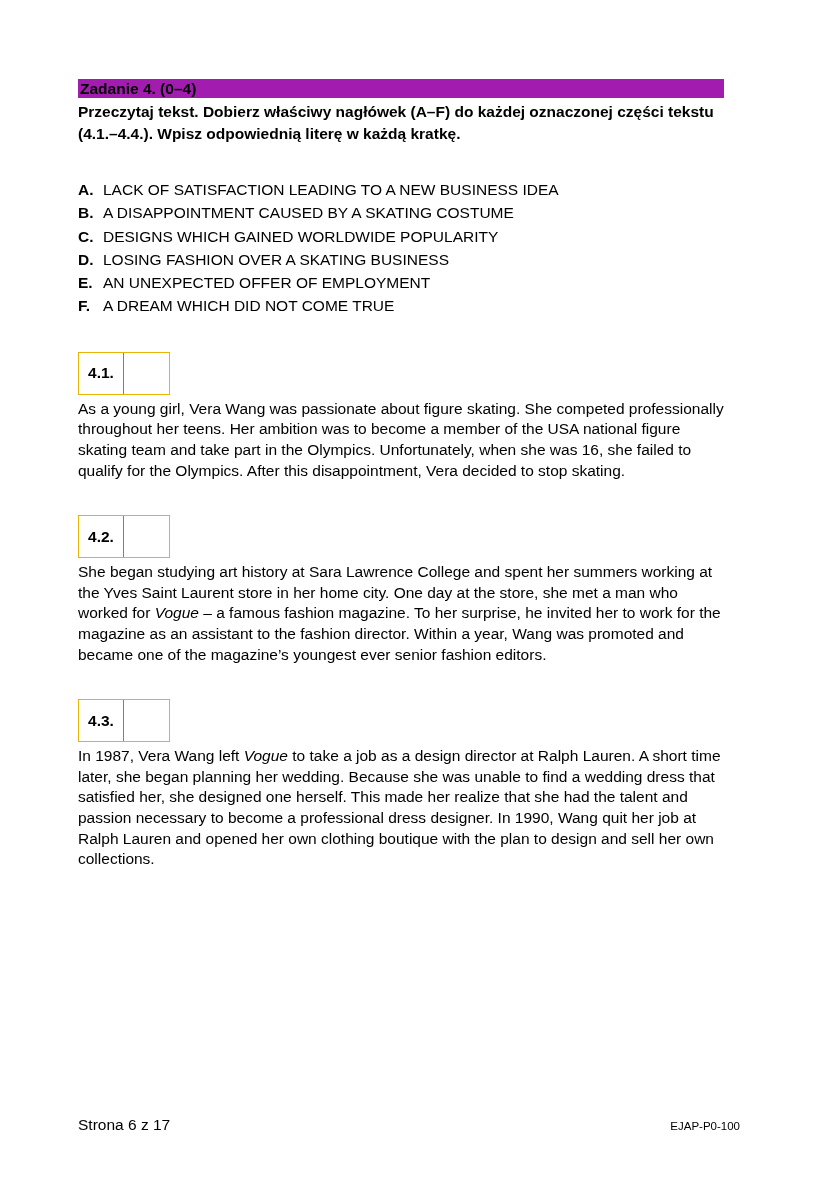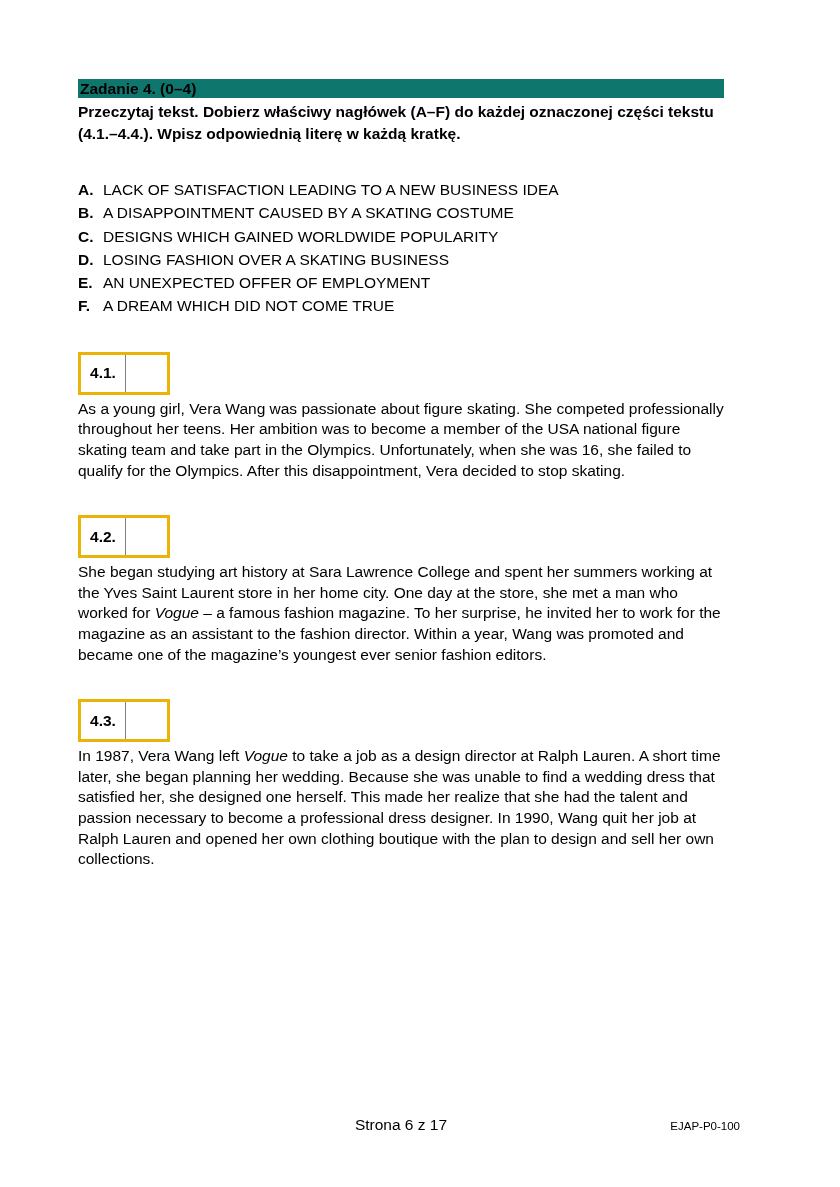--- a/index.html
+++ b/index.html
@@ -10,21 +10,21 @@
     font-family: "Liberation Sans", sans-serif;
     color: #000000;
     overflow: hidden;
   }
   .page { position: absolute; inset: 0; background: #ffffff; }
   .content {
     position: absolute;
     left: 78px; top: 79px; width: 646px;
   }
   .task-header-bar {
-    background: #0f766e;
+    background: #a21caf;
     height: 19px;
     line-height: 19px;
     font-size: 15.5px;
     font-weight: bold;
     padding-left: 2px;
   }
   .instructions {
     margin-top: 3px;
     font-size: 15.5px;
     font-weight: bold;
@@ -44,41 +44,40 @@
   .article-title {
     margin-top: 34px;
     text-align: center;
     font-size: 15.5px;
     line-height: 18px;
   }
   .text-section { margin-top: 34px; }
   .answer-box {
     display: flex;
     width: 92px; height: 43px;
-    border: 3px solid #eab308;
+    border: 1px solid #eab308;
     background: #ffffff;
   }
   .answer-box-label {
     width: 45px;
     border-right: 1px solid #7f7f7f;
     display: flex; align-items: center; justify-content: center;
     font-size: 15.5px; font-weight: bold;
   }
   .answer-box-cell { flex: 1; cursor: text; }
   .section-paragraph {
     margin-top: 4px;
     font-size: 15.5px;
     line-height: 20.6px;
     text-align: left;
   }
   .section-paragraph .it { font-style: italic; }
   .footer-page {
     position: absolute;
     left: 78px; width: 646px; top: 1116px;
-    text-align: center;
     font-size: 15.5px;
   }
   .footer-code {
     position: absolute;
     right: 100px; top: 1120px;
     font-size: 11.5px;
   }
 </style>
 </head>
 <body>

